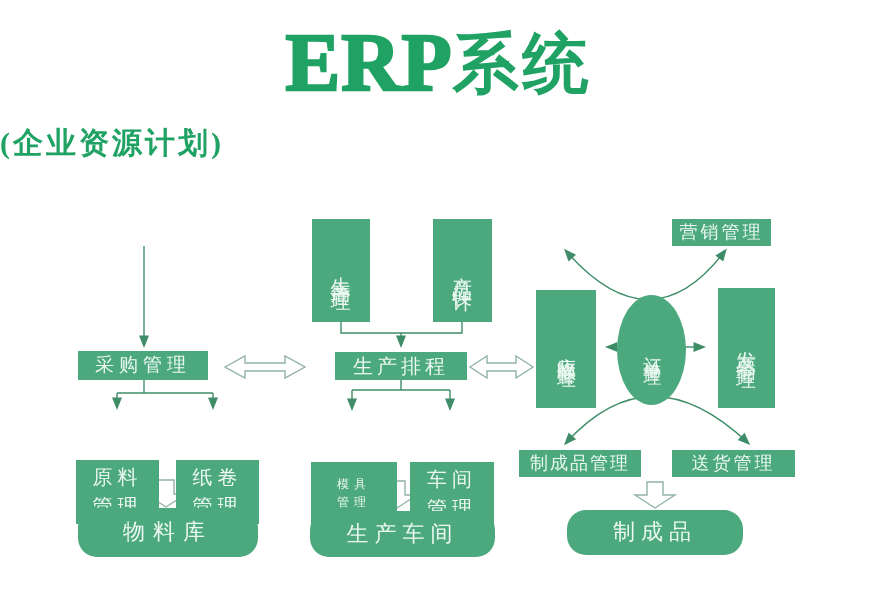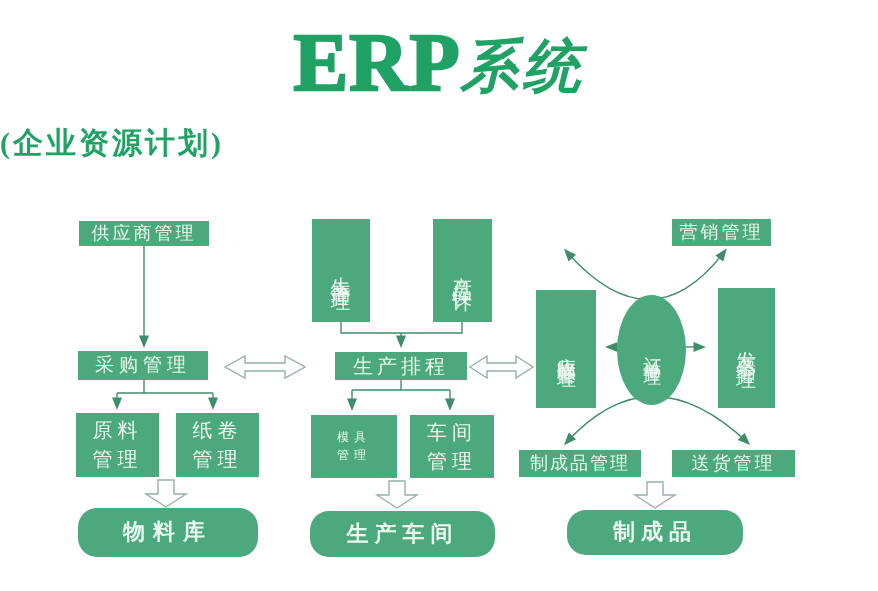--- a/index.html
+++ b/index.html
@@ -31,23 +31,22 @@
     font-family: Liberation Serif, serif;
     font-weight: bold;
     font-size: 82px;
     letter-spacing: 1px;
     -webkit-text-stroke: 2.5px currentColor;
     vertical-align: -4px;
   }
   .title-cjk {
     font-family: "Liberation Serif", "DejaVu Serif", serif;
     font-weight: bold;
-    font-size: 58px;
+    font-size: 66px;
     letter-spacing: 4px;
-    font-style: italic;
   }
   .subtitle {
     position: absolute;
     top: 123px; left: 0; width: 100%;
     text-align: left;
     font-size: 30px;
     font-weight: bold;
     letter-spacing: 3px;
     color: var(--accent-green);
     z-index: 2;
@@ -58,23 +57,23 @@
     box-sizing: border-box;
     background: var(--box-green);
     color: var(--box-text);
     display: flex;
     align-items: center;
     justify-content: center;
     text-align: center;
     z-index: 2;
     line-height: 1.2;
   }
-  .two-line { white-space: pre-line; line-height: 1.45; }
+  .two-line { white-space: pre-line; line-height: 1.45; margin-top: 47px; }
   .vtext { writing-mode: vertical-lr; text-orientation: upright; }
-  .rounded { border-radius: 19px; font-weight: bold; }
+  .rounded { border-radius: 19px; }
   .ellipse { border-radius: 50%; }
   
   #connectors {
     position: absolute;
     left: 0; top: 0;
     z-index: 1;
   }
   #connectors .solid {
     stroke: var(--line-green);
     stroke-width: 1.4;
@@ -131,21 +130,20 @@
     <path class="solid" d="M566,443 Q650,350 748,443" marker-start="url(#ah)" marker-end="url(#ah)"></path>
 
     <polygon class="hollow" points="225,367 245,356 245,363 285,363 285,356 305,367 285,378 285,371 245,371 245,378"></polygon>
     <polygon class="hollow" points="470,367 487,356 487,363 516,363 516,356 533,367 516,378 516,371 487,371 487,378"></polygon>
 
     <polygon class="hollow" points="158,480 174,480 174,494 186,494 166,507 146,494 158,494"></polygon>
     <polygon class="hollow" points="389,481 405,481 405,495 417,495 397,508 377,495 389,495"></polygon>
     <polygon class="hollow" points="647,482 663,482 663,495 675,495 655,508 635,495 647,495"></polygon>
   </svg>
 
-  <div class="node" style="left:79px;top:221px;width:130px;height:25px;font-size:18px;letter-spacing:3px">供应商管理</div>
   <div class="node" style="left:78px;top:351px;width:130px;height:29px;font-size:19px;letter-spacing:5px">采购管理</div>
   <div class="node two-line" style="left:76px;top:413px;width:83px;height:64px;font-size:20px;letter-spacing:5px">原料
 管理</div>
   <div class="node two-line" style="left:176px;top:413px;width:83px;height:64px;font-size:20px;letter-spacing:5px">纸卷
 管理</div>
   <div class="node rounded" style="left:78px;top:508px;width:180px;height:49px;font-size:22px;letter-spacing:8px">物料库</div>
 
   <div class="node vtext" style="left:312px;top:219px;width:58px;height:103px;font-size:20px;letter-spacing:5px">生产管理</div>
   <div class="node vtext" style="left:433px;top:219px;width:59px;height:103px;font-size:20px;letter-spacing:5px">产品设计</div>
   <div class="node" style="left:335px;top:352px;width:132px;height:28px;font-size:20px;letter-spacing:4px">生产排程</div>

